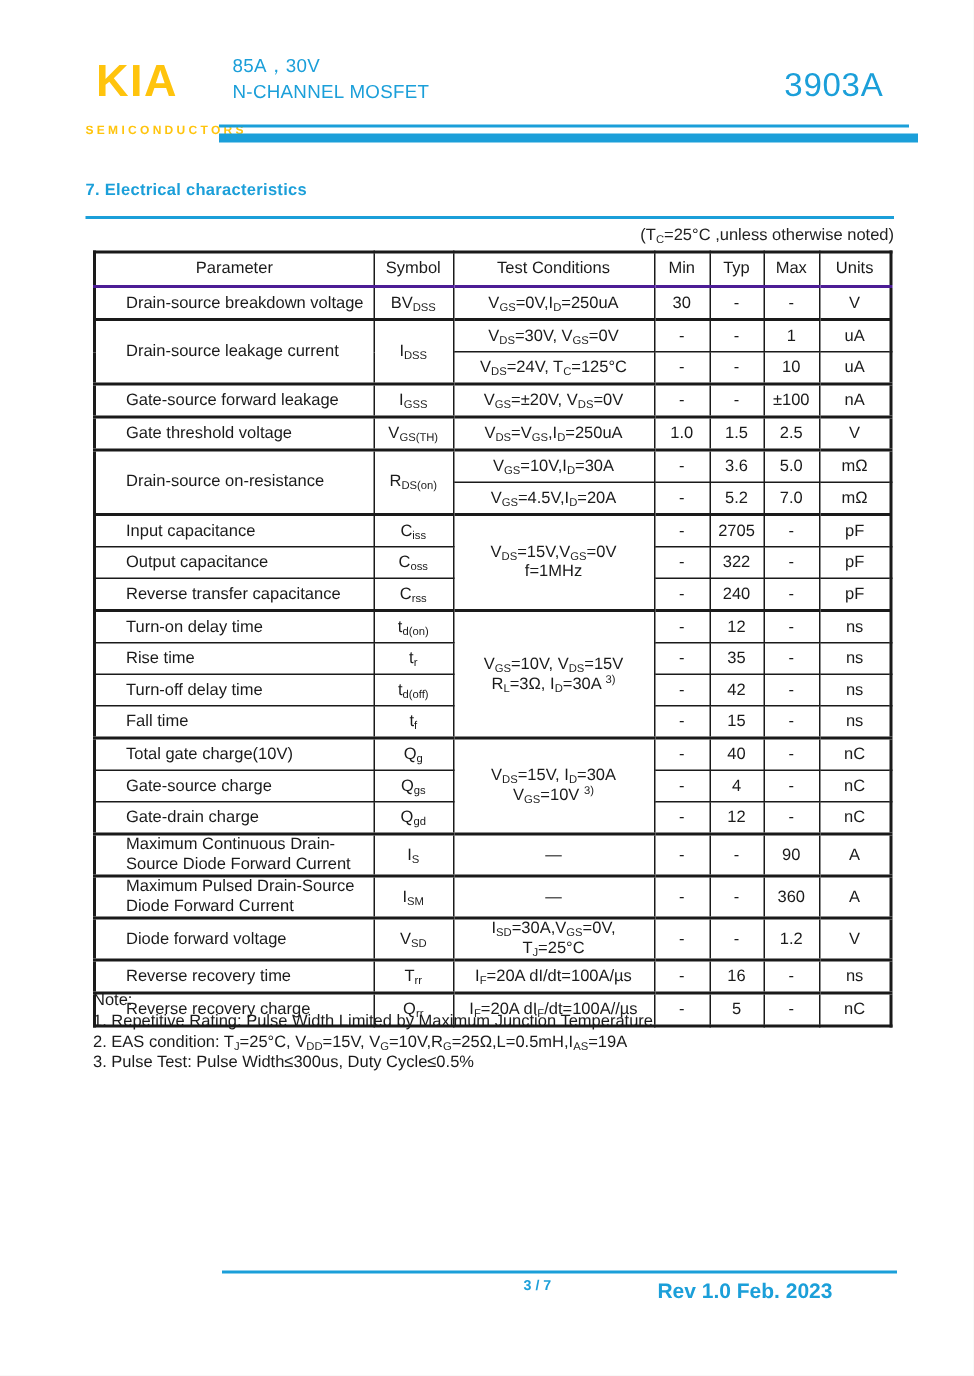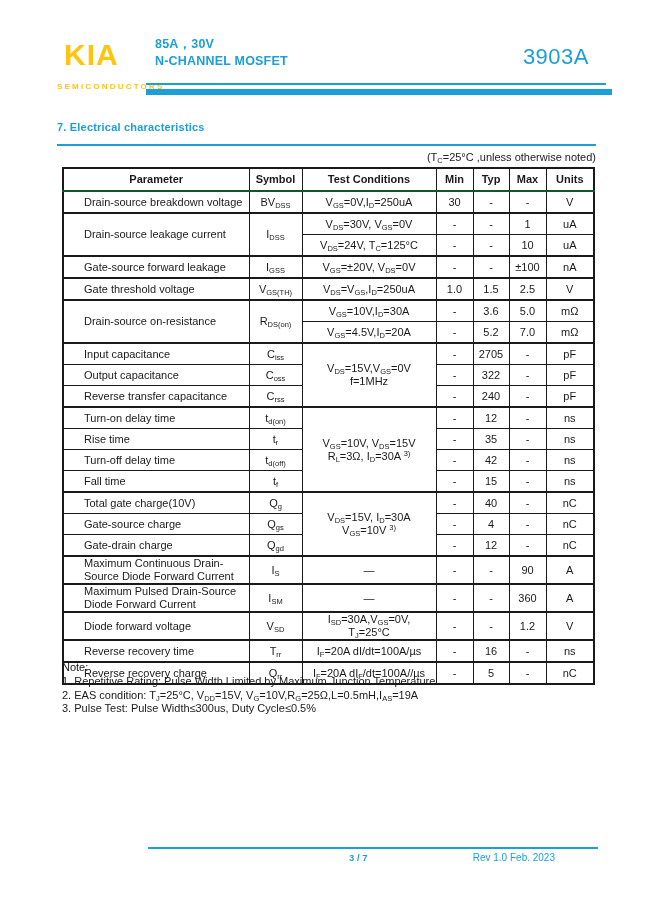--- a/index.html
+++ b/index.html
@@ -19,21 +19,21 @@
     font-size:30px;font-weight:800;letter-spacing:1px;
     color:var(--yellow);line-height:42px;
   }
   .logo-sub{
     position:absolute;left:57px;top:82px;
     font-size:8px;font-weight:700;letter-spacing:2.2px;
     color:var(--yellow);
   }
   .head-mid{
     position:absolute;left:155px;top:36px;
-    font-size:12.5px;font-weight:700;color:var(--cyan);
+    font-size:12.5px;font-weight:400;color:var(--cyan);
     line-height:17px;letter-spacing:.2px;
   }
   .part-number{
     position:absolute;top:44px;right:60px;
     font-size:22px;font-weight:400;color:var(--cyan);
     letter-spacing:.5px;
   }
   .rule-thin{position:absolute;left:146px;top:83px;width:460px;height:2px;background:var(--cyan);}
   .rule-thick{position:absolute;left:146px;top:89px;width:466px;height:6px;background:var(--cyan);}
   
@@ -46,39 +46,39 @@
     position:absolute;top:151px;right:53px;
     font-size:11px;color:#222;
   }
   
   .tbl-wrap{position:absolute;left:62px;top:167px;}
   table{border-collapse:collapse;table-layout:fixed;width:531px;
         border:2px solid #1a1a1a;font-size:11px;color:#1a1a1a;}
   th,td{border:1px solid #1a1a1a;padding:0 2px;line-height:13px;
         text-align:center;vertical-align:middle;height:20px;
         overflow:hidden;}
-  thead th{height:21px;font-weight:700;border-bottom:2px solid #14532d;}
+  thead th{height:21px;font-weight:400;border-bottom:2px solid #4c1d95;}
   td.param{text-align:left;padding-left:20px;}
   tr.gs td{border-top:2px solid #1a1a1a;}
   sub{font-size:7.5px;vertical-align:-2px;line-height:0;}
   sup{font-size:7.5px;vertical-align:4px;line-height:0;}
   
   .notes{
     position:absolute;left:62px;top:661px;
     font-size:11px;line-height:13.8px;color:#1a1a1a;
   }
   
   .footer-rule{position:absolute;left:148px;top:847px;width:450px;height:2px;background:var(--cyan);}
   .footer-page{
     position:absolute;left:349px;top:852px;width:100px;
     font-size:9.5px;font-weight:700;color:var(--cyan);
   }
   .footer-rev{
     position:absolute;top:852px;right:94px;
-    font-size:10px;font-weight:400;color:var(--cyan);
+    font-size:14px;font-weight:700;color:var(--cyan);
   }
 </style>
 </head>
 <body>
 
 <div class="page">
 
   <div class="logo">KIA</div>
   <div class="logo-sub">SEMICONDUCTORS</div>
   <div class="head-mid">

